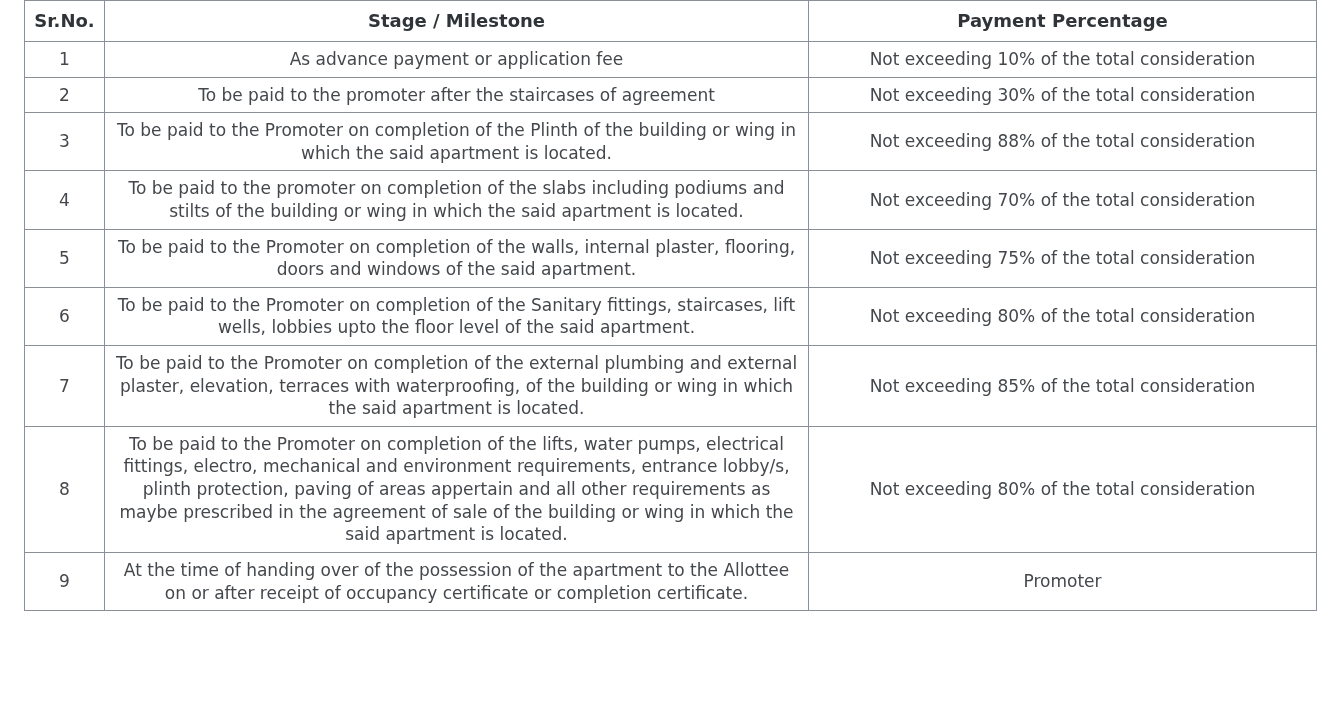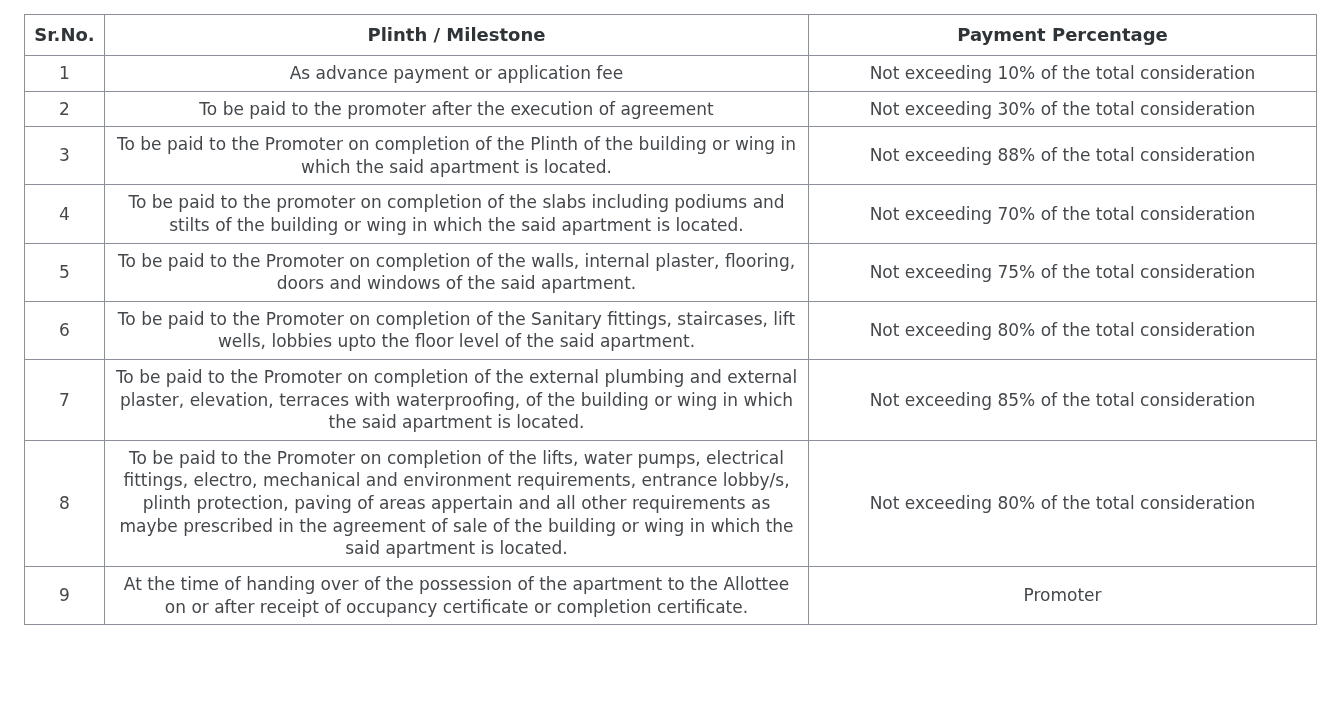--- a/index.html
+++ b/index.html
@@ -11,21 +11,21 @@
     width: 1336px;
     height: 716px;
     font-family: "DejaVu Sans", "Liberation Sans", sans-serif;
     color: #3a3a3a;
     overflow: hidden;
   }
   .page {
     box-sizing: border-box;
     width: 1336px;
     height: 536px;
-    padding: 14px 22px 16px 24px;
+    padding: 0 22px 16px 24px;
   }
   table.payment-table {
     border-collapse: collapse;
     table-layout: fixed;
     width: 1292px;
     border: 1px solid #8a8f98;
   }
   table.payment-table col.c1 { width: 80px; }
   table.payment-table col.c2 { width: 704px; }
   table.payment-table col.c3 { width: 508px; }
@@ -70,33 +70,33 @@
 <div class="page">
   <table class="payment-table">
     <colgroup>
       <col class="c1">
       <col class="c2">
       <col class="c3">
     </colgroup>
     <thead>
       <tr>
         <th>Sr.No.</th>
-        <th>Plinth / Milestone</th>
+        <th>Stage / Milestone</th>
         <th>Payment Percentage</th>
       </tr>
     </thead>
     <tbody>
       <tr>
         <td class="srno">1</td>
         <td class="stage">As advance payment or application fee</td>
         <td class="pct">Not exceeding 10% of the total consideration</td>
       </tr>
       <tr>
         <td class="srno">2</td>
-        <td class="stage">To be paid to the promoter after the execution of agreement</td>
+        <td class="stage">To be paid to the promoter after the staircases of agreement</td>
         <td class="pct">Not exceeding 30% of the total consideration</td>
       </tr>
       <tr>
         <td class="srno">3</td>
         <td class="stage">To be paid to the Promoter on completion of the Plinth of the building or wing in which the said apartment is located.</td>
         <td class="pct">Not exceeding 88% of the total consideration</td>
       </tr>
       <tr>
         <td class="srno">4</td>
         <td class="stage">To be paid to the promoter on completion of the slabs including podiums and stilts of the building or wing in which the said apartment is located.</td>

